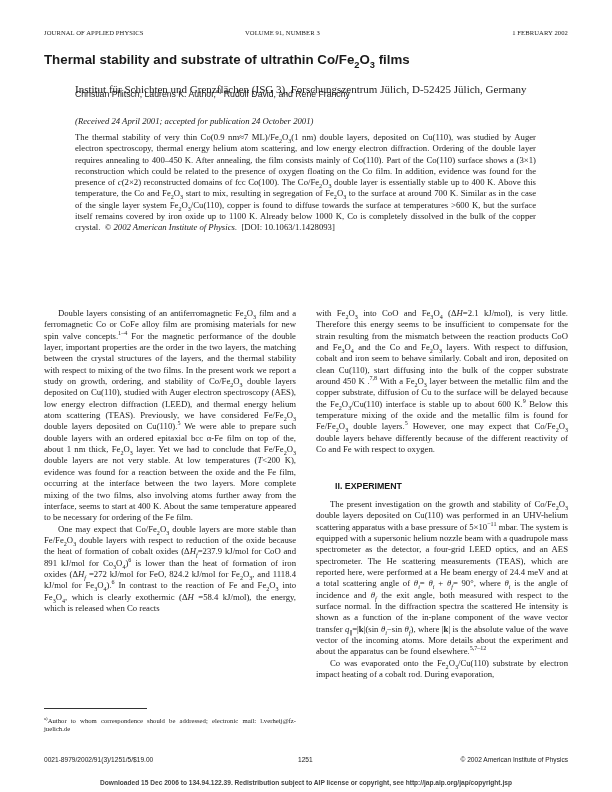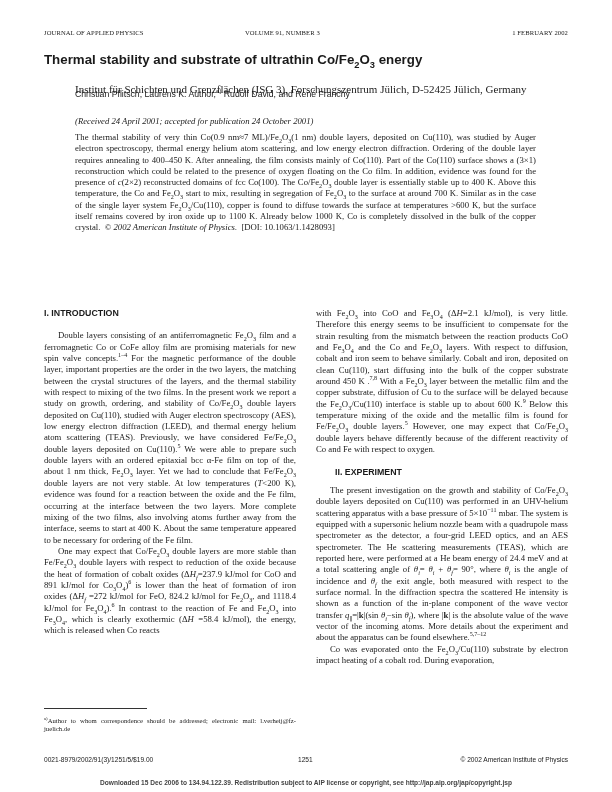--- a/index.html
+++ b/index.html
@@ -26,41 +26,40 @@
   .downloaded { left:0; width:612px; top:779px; text-align:center; font-size:6.6px; font-weight:bold; color:#444; }
 </style>
 </head>
 <body>
 
 <div class="abs serif runhead" style="left:44px;">JOURNAL OF APPLIED PHYSICS</div>
 <div class="abs serif runhead" style="left:245px;">VOLUME 91, NUMBER 3</div>
 <div class="abs serif runhead" style="right:44px;">1 FEBRUARY 2002</div>
 
 <div class="abs sans title">
-  <span>Thermal stability and substrate of ultrathin Co/Fe</span><sub>2</sub><span>O</span><sub>3</sub><span> energy</span><br>
+  <span>Thermal stability and substrate of ultrathin Co/Fe</span><sub>2</sub><span>O</span><sub>3</sub><span> films</span><br>
 </div>
 
 <div class="abs sans authors">
   <span>Christian Pflitsch, Laurens K. Author,</span><sup>a)</sup><span> Rudolf David, and René Franchy</span>
 </div>
 <div class="abs serif affil">Institut für Schichten und Grenzflächen (ISG 3), Forschungszentrum Jülich, D-52425 Jülich, Germany</div>
 
 <div class="abs serif received">(Received 24 April 2001; accepted for publication 24 October 2001)</div>
 
 <div class="abs serif abstract">The thermal stability of very thin Co(0.9 nm≈7 ML)/Fe<sub>2</sub>O<sub>3</sub>(1 nm) double layers, deposited on Cu(110), was studied by Auger electron spectroscopy, thermal energy helium atom scattering, and low energy electron diffraction. Ordering of the double layer requires annealing to 400–450 K. After annealing, the film consists mainly of Co(110). Part of the Co(110) surface shows a (3×1) reconstruction which could be related to the presence of oxygen floating on the Co film. In addition, evidence was found for the presence of <i>c</i>(2×2) reconstructed domains of fcc Co(100). The Co/Fe<sub>2</sub>O<sub>3</sub> double layer is essentially stable up to 400 K. Above this temperature, the Co and Fe<sub>2</sub>O<sub>3</sub> start to mix, resulting in segregation of Fe<sub>2</sub>O<sub>3</sub> to the surface at around 700 K. Similar as in the case of the single layer system Fe<sub>2</sub>O<sub>3</sub>/Cu(110), copper is found to diffuse towards the surface at temperatures &gt;600 K, but the surface itself remains covered by iron oxide up to 1100 K. Already below 1000 K, Co is completely dissolved in the bulk of the copper crystal. &nbsp;© <i>2002 American Institute of Physics.</i> &nbsp;[DOI: 10.1063/1.1428093]</div>
 
 <div class="abs serif col lcol" style="top:308px;">
-  <h3 class="sans sechead" style="margin-bottom:11px;">I. INTRODUCTION</h3>
   <p>Double layers consisting of an antiferromagnetic Fe<sub>2</sub>O<sub>3</sub> film and a ferromagnetic Co or CoFe alloy film are promising materials for new spin valve concepts.<sup>1–4</sup> For the magnetic performance of the double layer, important properties are the order in the two layers, the matching between the crystal structures of the layers, and the thermal stability with respect to mixing of the two films. In the present work we report a study on growth, ordering, and stability of Co/Fe<sub>2</sub>O<sub>3</sub> double layers deposited on Cu(110), studied with Auger electron spectroscopy (AES), low energy electron diffraction (LEED), and thermal energy helium atom scattering (TEAS). Previously, we have considered Fe/Fe<sub>2</sub>O<sub>3</sub> double layers deposited on Cu(110).<sup>5</sup> We were able to prepare such double layers with an ordered epitaxial bcc α-Fe film on top of the, about 1 nm thick, Fe<sub>2</sub>O<sub>3</sub> layer. Yet we had to conclude that Fe/Fe<sub>2</sub>O<sub>3</sub> double layers are not very stable. At low temperatures (<i>T</i>&lt;200 K), evidence was found for a reaction between the oxide and the Fe film, occurring at the interface between the two layers. More complete mixing of the two films, also involving atoms further away from the interface, seems to start at 400 K. About the same temperature appeared to be necessary for ordering of the Fe film.</p>
   <p>One may expect that Co/Fe<sub>2</sub>O<sub>3</sub> double layers are more stable than Fe/Fe<sub>2</sub>O<sub>3</sub> double layers with respect to reduction of the oxide because the heat of formation of cobalt oxides (Δ<i>H<sub>f</sub></i>=237.9 kJ/mol for CoO and 891 kJ/mol for Co<sub>3</sub>O<sub>4</sub>)<sup>6</sup> is lower than the heat of formation of iron oxides (Δ<i>H<sub>f</sub></i> =272 kJ/mol for FeO, 824.2 kJ/mol for Fe<sub>2</sub>O<sub>3</sub>, and 1118.4 kJ/mol for Fe<sub>3</sub>O<sub>4</sub>).<sup>6</sup> In contrast to the reaction of Fe and Fe<sub>2</sub>O<sub>3</sub> into Fe<sub>3</sub>O<sub>4</sub>, which is clearly exothermic (Δ<i>H</i> =58.4 kJ/mol), the energy, which is released when Co reacts</p>
 </div>
 
 <div class="abs serif col rcol" style="top:308px;">
   <p class="noindent">with Fe<sub>2</sub>O<sub>3</sub> into CoO and Fe<sub>3</sub>O<sub>4</sub> (Δ<i>H</i>=2.1 kJ/mol), is very little. Therefore this energy seems to be insufficient to compensate for the strain resulting from the mismatch between the reaction products CoO and Fe<sub>3</sub>O<sub>4</sub> and the Co and Fe<sub>2</sub>O<sub>3</sub> layers. With respect to diffusion, cobalt and iron seem to behave similarly. Cobalt and iron, deposited on clean Cu(110), start diffusing into the bulk of the copper substrate around 450 K .<sup>7,8</sup> With a Fe<sub>2</sub>O<sub>3</sub> layer between the metallic film and the copper substrate, diffusion of Cu to the surface will be delayed because the Fe<sub>2</sub>O<sub>3</sub>/Cu(110) interface is stable up to about 600 K.<sup>9</sup> Below this temperature mixing of the oxide and the metallic film is found for Fe/Fe<sub>2</sub>O<sub>3</sub> double layers.<sup>5</sup> However, one may expect that Co/Fe<sub>2</sub>O<sub>3</sub> double layers behave differently because of the different reactivity of Co and Fe with respect to oxygen.</p>
-  <h3 class="sans sechead" style="margin-top:12px; margin-bottom:6px;padding-left:19px;">II. EXPERIMENT</h3>
+  <h3 class="sans sechead" style="margin-top:26px; margin-bottom:6px;padding-left:19px;">II. EXPERIMENT</h3>
   <p>The present investigation on the growth and stability of Co/Fe<sub>2</sub>O<sub>3</sub> double layers deposited on Cu(110) was performed in an UHV-helium scattering apparatus with a base pressure of 5×10<sup>−11</sup> mbar. The system is equipped with a supersonic helium nozzle beam with a quadrupole mass spectrometer as the detector, a four-grid LEED optics, and an AES spectrometer. The He scattering measurements (TEAS), which are reported here, were performed at a He beam energy of 24.4 meV and at a total scattering angle of <i>θ<sub>i</sub></i>= <i>θ<sub>i</sub></i> + <i>θ<sub>f</sub></i>= 90°, where <i>θ<sub>i</sub></i> is the angle of incidence and <i>θ<sub>f</sub></i> the exit angle, both measured with respect to the surface normal. In the diffraction spectra the scattered He intensity is shown as a function of the in-plane component of the wave vector transfer <i>q</i><sub>∥</sub>=|<b>k</b>|(sin <i>θ<sub>i</sub></i>−sin <i>θ<sub>f</sub></i>), where |<b>k</b>| is the absolute value of the wave vector of the incoming atoms. More details about the experiment and about the apparatus can be found elsewhere.<sup>5,7–12</sup></p>
   <p>Co was evaporated onto the Fe<sub>2</sub>O<sub>3</sub>/Cu(110) substrate by electron impact heating of a cobalt rod. During evaporation,</p>
 </div>
 
 <div class="abs footrule"></div>
 <div class="abs serif footnote">
   <sup>a)</sup><span>Author to whom correspondence should be addressed; electronic mail: l.verheij@fz-juelich.de</span>
 </div>
 
 <div class="abs sans bottomline" style="left:44px;">0021-8979/2002/91(3)/1251/5/$19.00</div>

